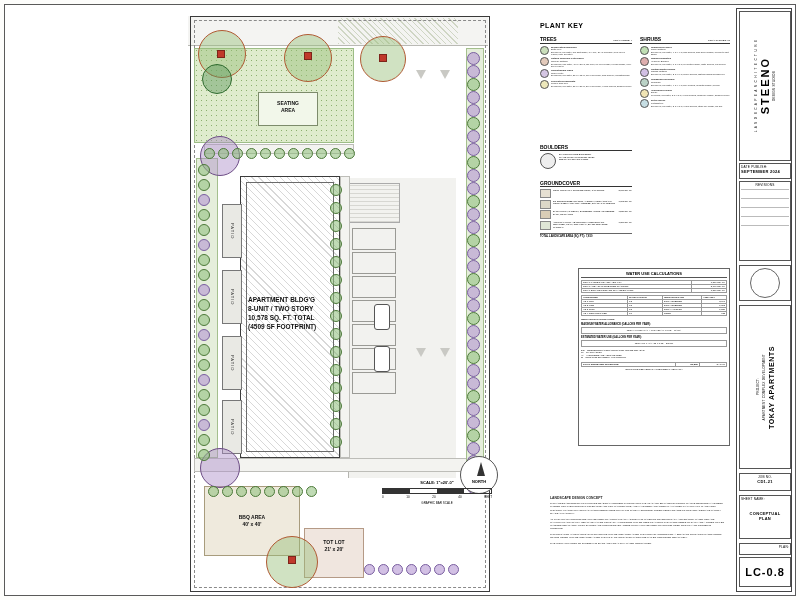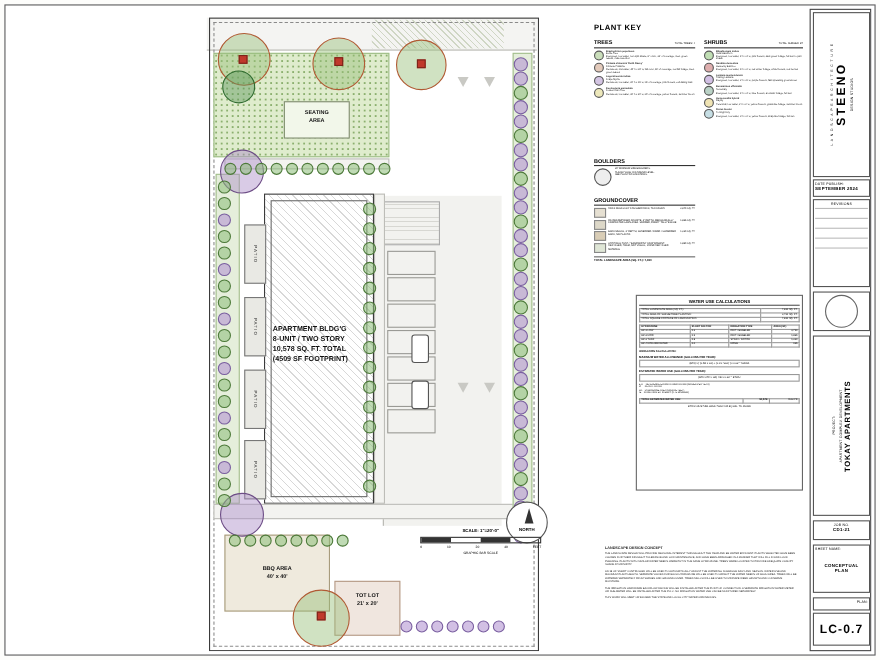--- a/index.html
+++ b/index.html
@@ -511,16 +511,16 @@
       <div class="tb-xs" style="text-align:left;">SHEET NAME:</div>
       <div class="tb-sm" style="font-weight:bold;margin-top:10px;">CONCEPTUAL</div>
       <div class="tb-sm" style="font-weight:bold;">PLAN</div>
     </div>
 
     <div class="tb-cell" style="left:2px;top:534px;width:52px;height:12px;padding:1px;">
       <div class="tb-xs" style="text-align:right;">PLAN:</div>
     </div>
 
     <div class="tb-cell" style="left:2px;top:548px;width:52px;height:30px;display:flex;align-items:center;justify-content:center;">
-      <div class="sheetnum">LC-0.7</div>
+      <div class="sheetnum">LC-0.8</div>
     </div>
   </div>
 </div>
 
 </body></html>

